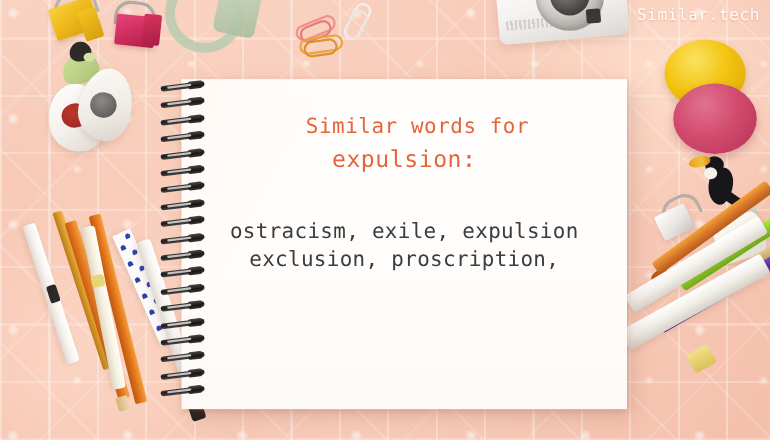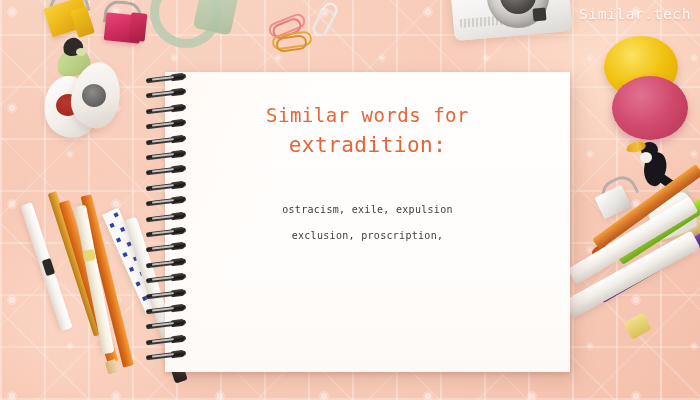--- a/index.html
+++ b/index.html
@@ -119,21 +119,21 @@
   .content {
     position: absolute;
     left: 0;
     top: 0;
     width: 405px;
     text-align: center;
     color: #3a3a3a;
   }
   .title {
     position: absolute;
-    left: 0;
+    left: 12px;
     top: 28px;
     width: 405px;
     font-size: 19px;
     line-height: 30px;
     letter-spacing: .5px;
     color: #e3653a;
     white-space: nowrap;
   }
   .subject {
     position: absolute;
@@ -144,21 +144,21 @@
     line-height: 30px;
     letter-spacing: .5px;
     color: #e3653a;
     white-space: nowrap;
   }
   .words {
     position: absolute;
     left: 0;
     top: 125px;
     width: 405px;
-    font-size: 10px;
+    font-size: 19px;
     line-height: 26px;
     letter-spacing: .3px;
     color: #3c3c3c;
   }
   .words div { white-space: nowrap; }
 
   
   .logo {
     position: absolute;
     right: 9px;
@@ -695,21 +695,21 @@
   <div class="prop stick stick-gold"></div>
   <div class="prop stick stick-purple"></div>
   <div class="prop stick stick-white2"></div>
   <div class="prop stick band-gold"></div>
 
   <div class="page">
     <div class="page-sheen"></div>
 
     <div class="content">
       <div class="title">Similar words for</div>
-      <div class="subject">extradition:</div>
+      <div class="subject">expulsion:</div>
 
       <div class="words">
         <div>ostracism, exile, expulsion</div>
         <div>exclusion, proscription,</div>
       </div>
     </div>
   </div>
 
   <div class="spiral" id="spiral">
       <div class="ring" style="top: 0px;">

